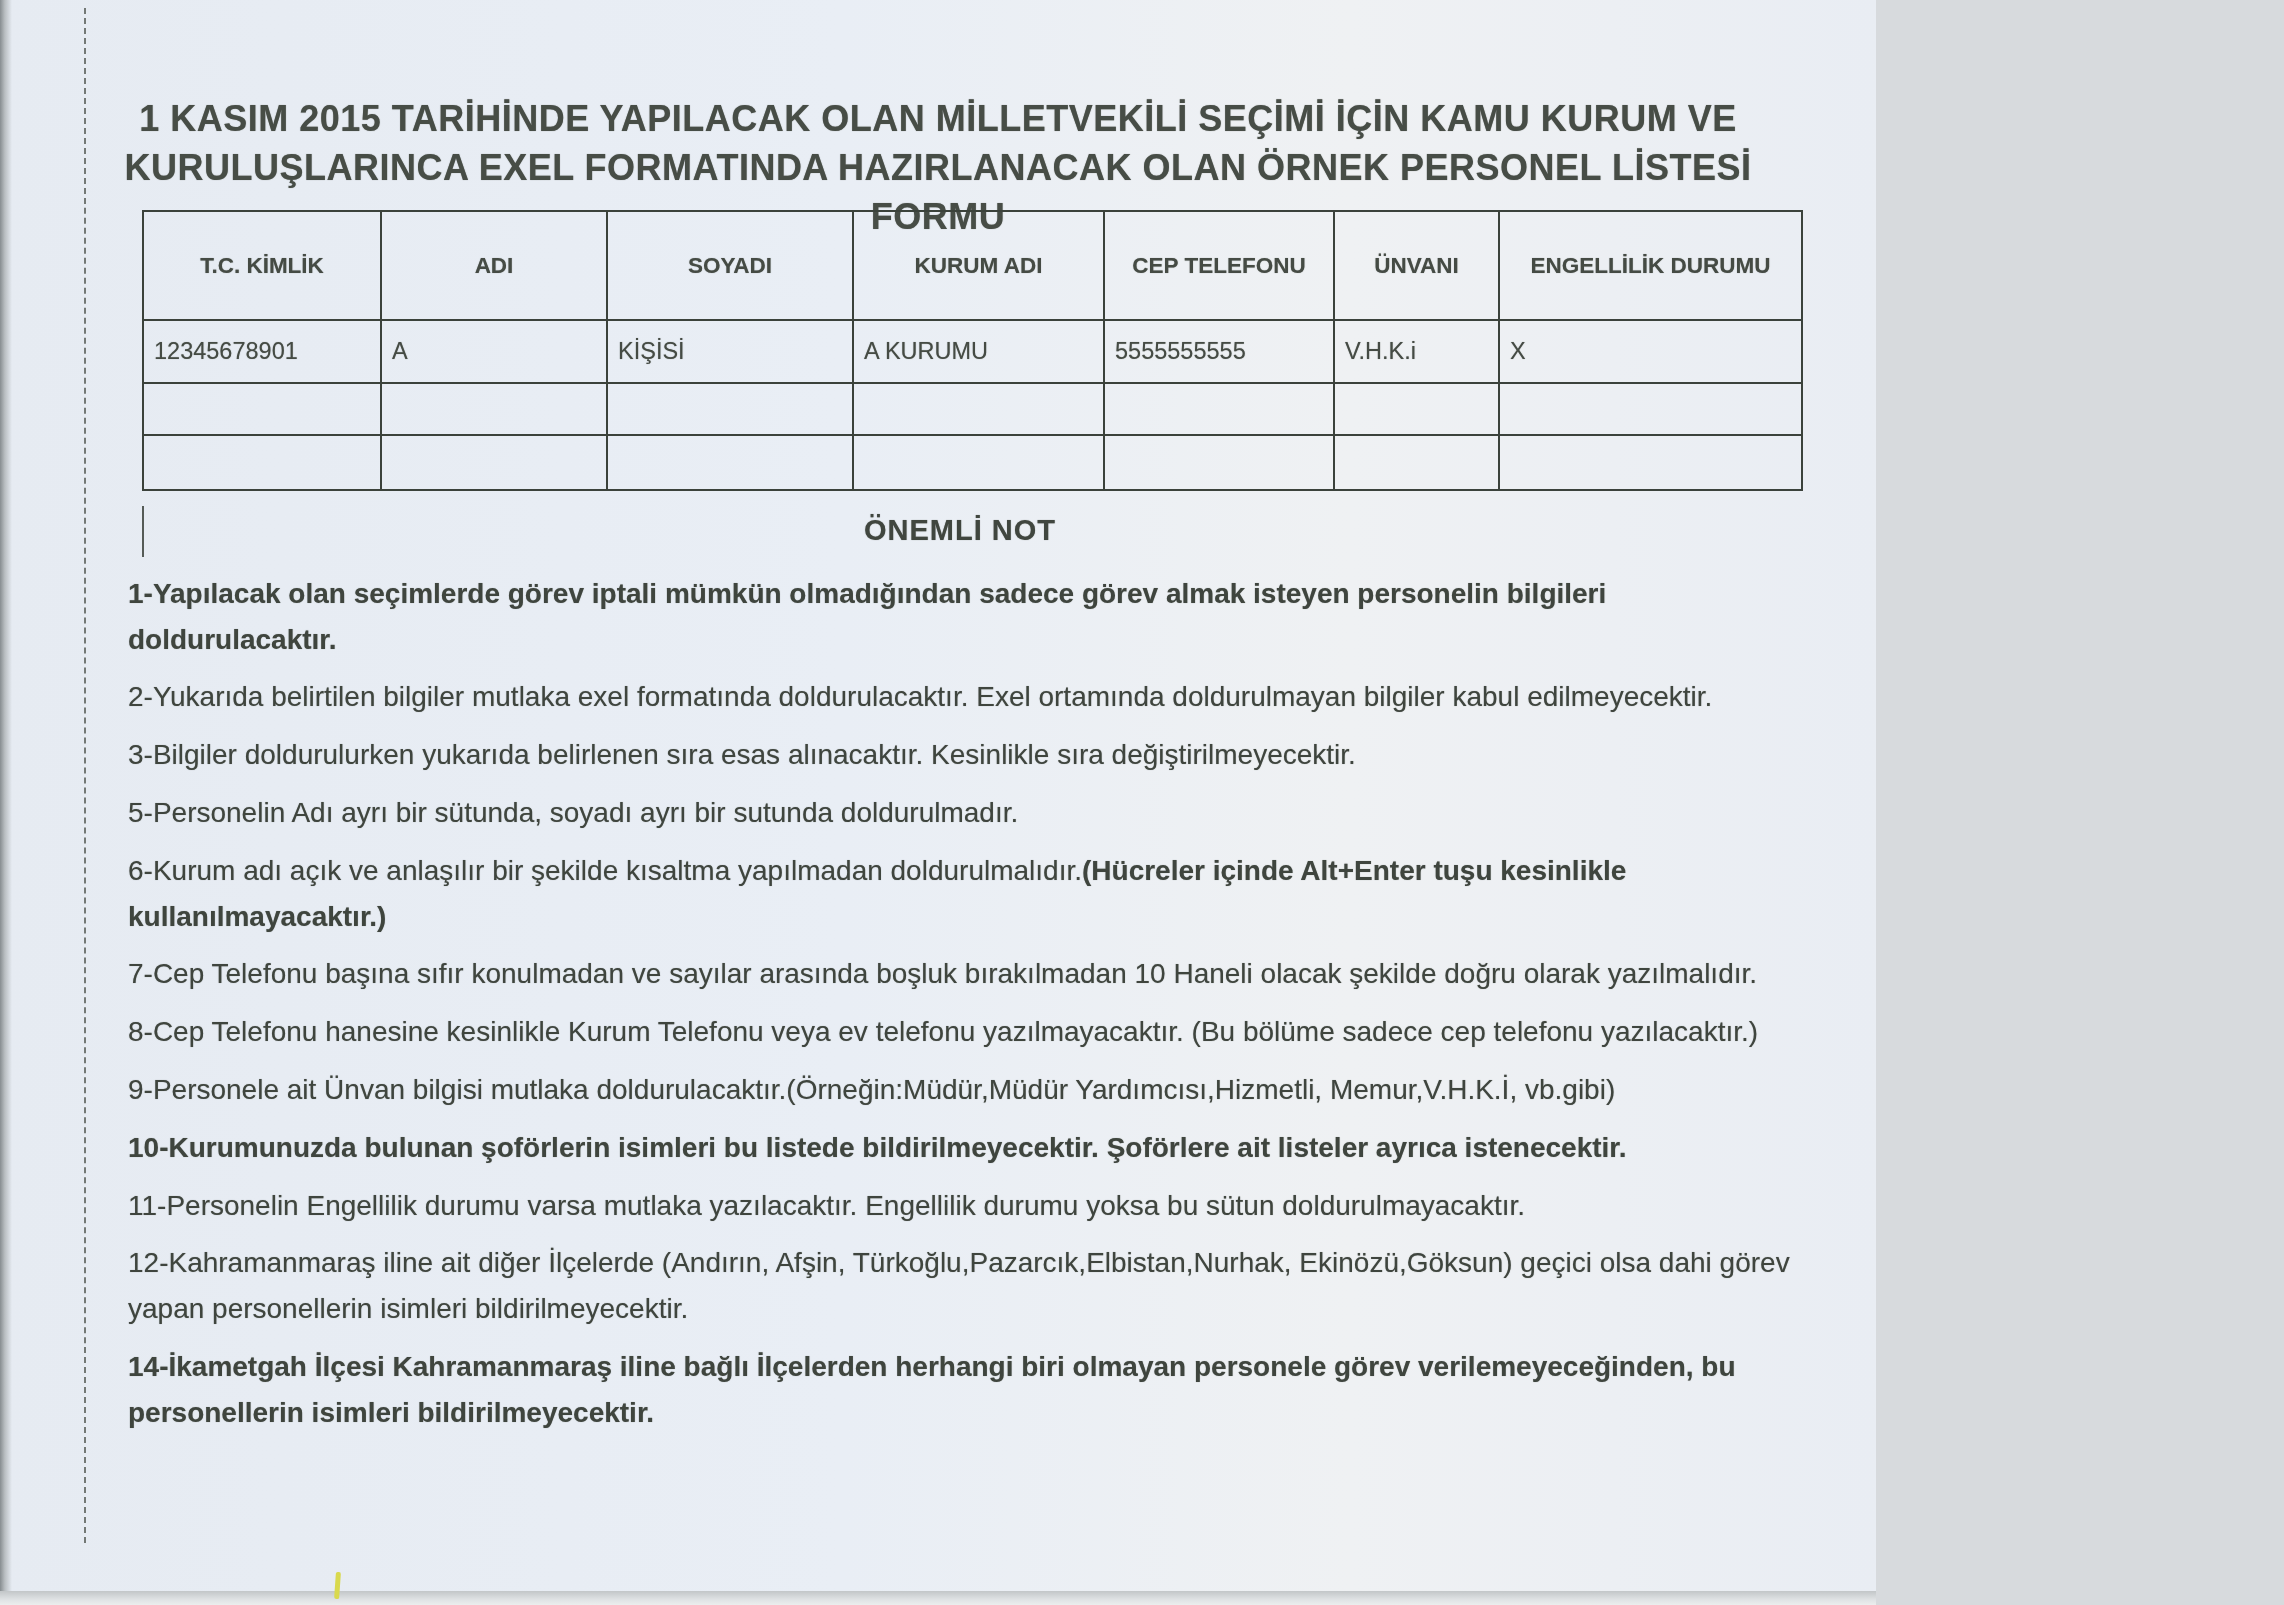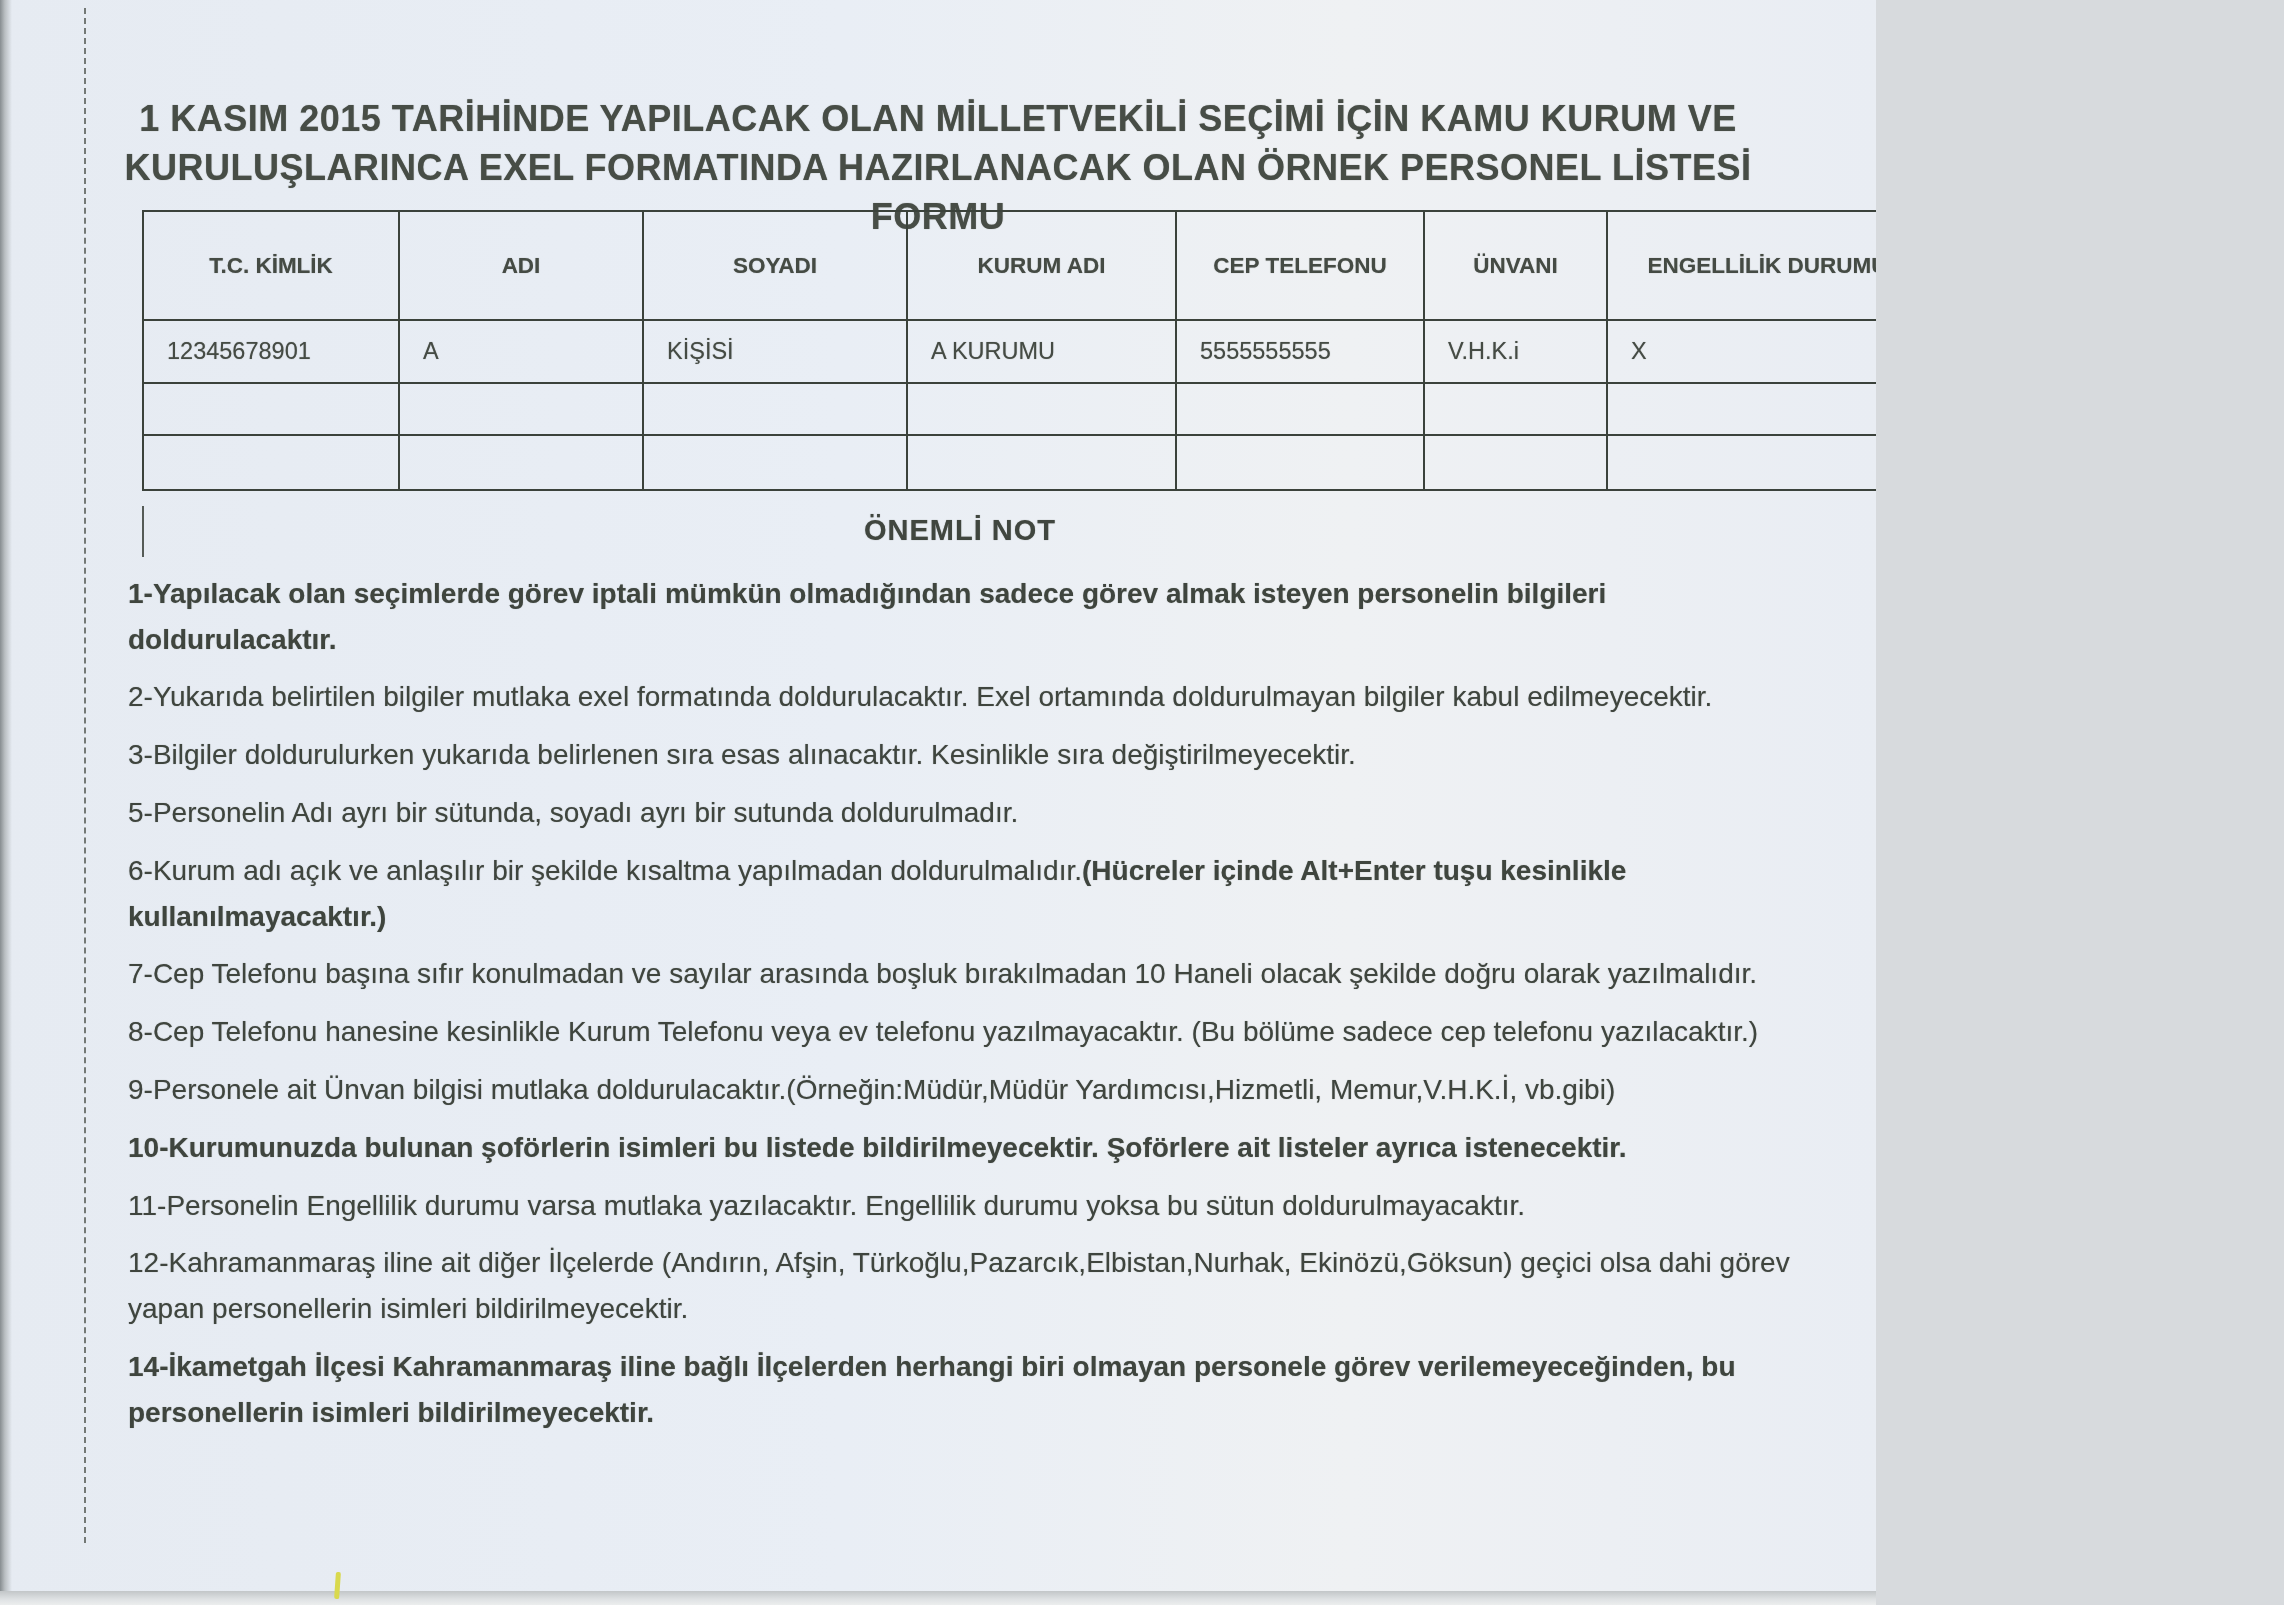--- a/index.html
+++ b/index.html
@@ -59,26 +59,26 @@
   }
   table.personnel th, table.personnel td {
     border: 2.9px solid #3b423b;
     color: #454b44;
     text-shadow: 0 0 1px rgba(69,75,68,0.5);
     overflow: hidden;
   }
   table.personnel th {
     height: 107px; font-size: 22.5px; font-weight: bold;
     text-align: center; vertical-align: middle; line-height: 29px;
-    padding: 0 10px;
+    padding: 0 1px;
   }
   table.personnel td {
     font-size: 23.5px; font-weight: normal;
     text-align: left; vertical-align: middle;
-    padding: 0 0 0 23px;
+    padding: 0 0 0 10px;
   }
   tr.data-row td { height: 61px; }
   tr.empty-row-1 td { height: 50px; }
   tr.empty-row-2 td { height: 53px; }
   td.center { text-align: center; padding: 0; }
   .col-tc { width: 234px; } .col-adi { width: 222px; } .col-soyadi { width: 242px; }
   .col-kurum { width: 247px; } .col-cep { width: 226px; } .col-unvan { width: 161px; }
   .col-engel { width: 299px; }
   .body-text {
     position: absolute; top: 514px; left: 128px; right: 84px;

